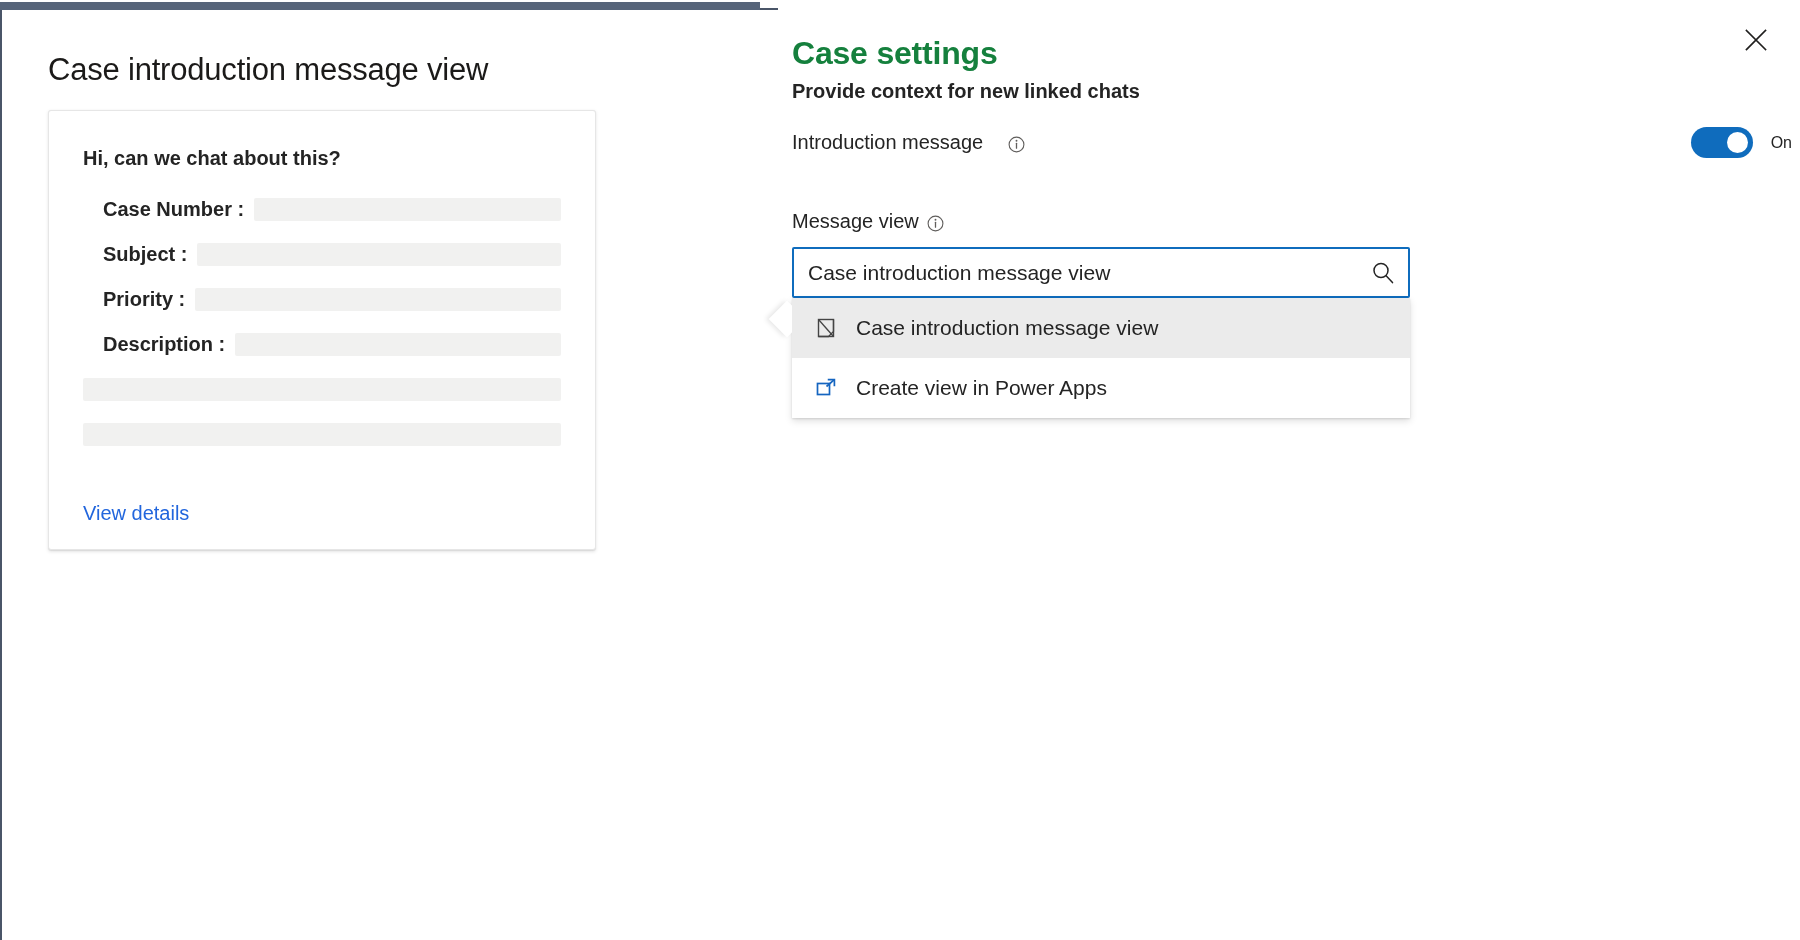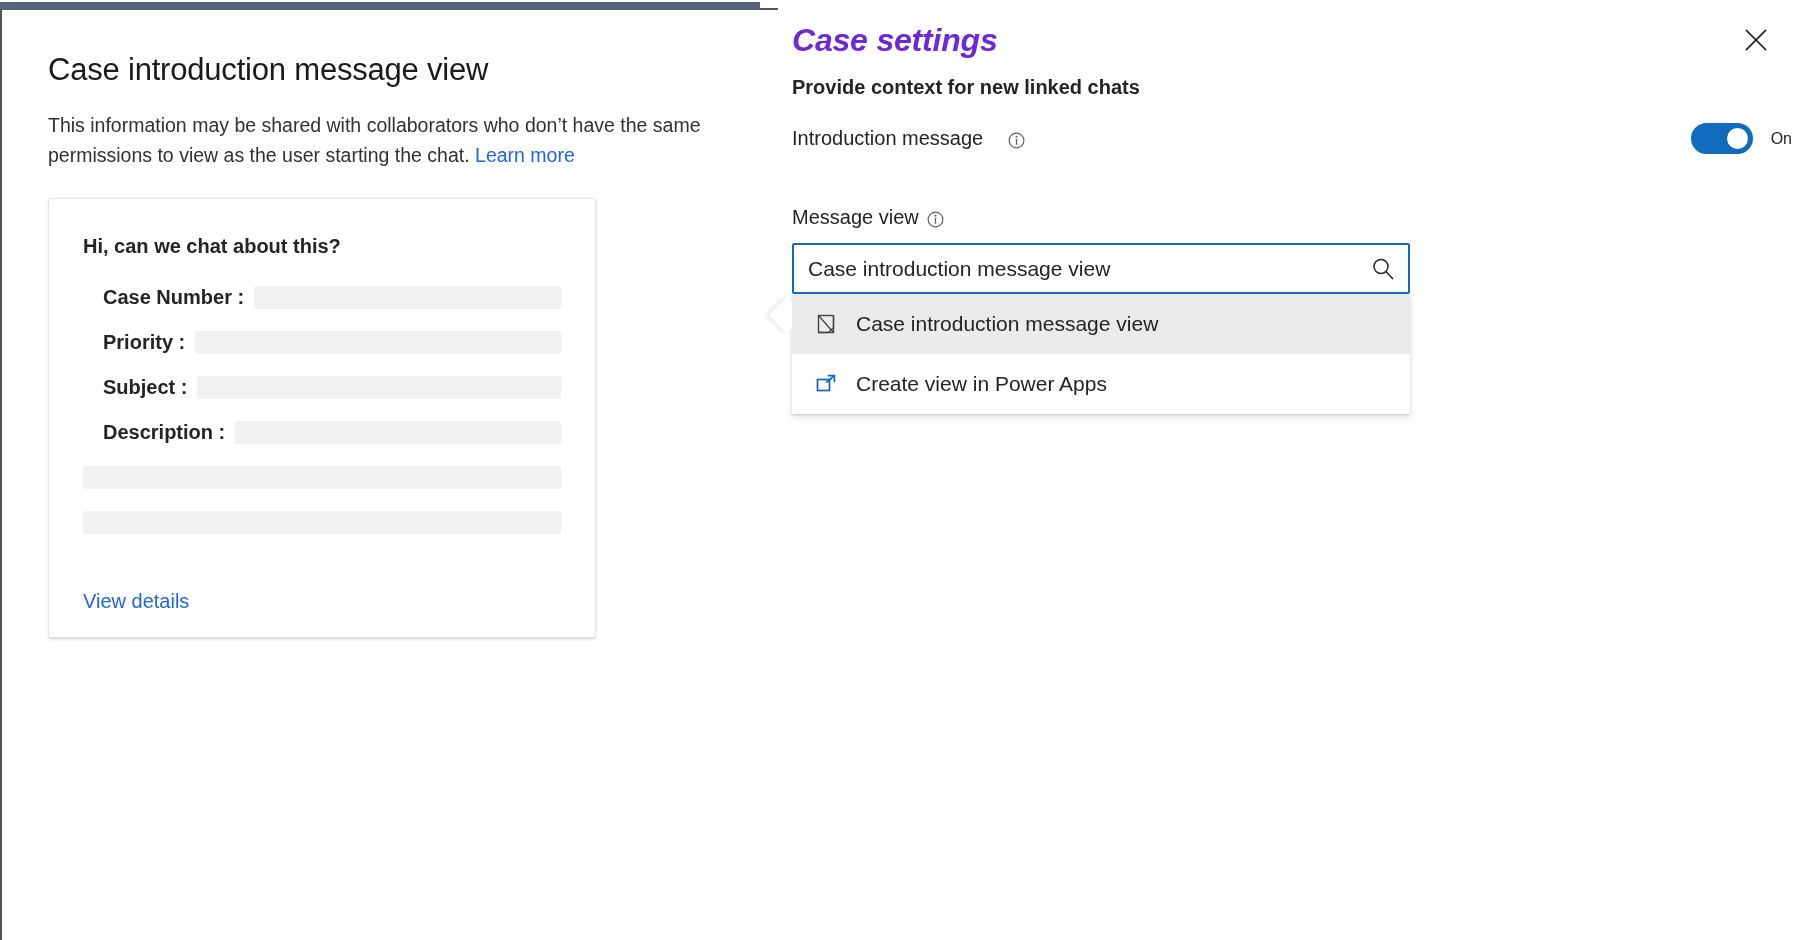--- a/index.html
+++ b/index.html
@@ -133,35 +133,34 @@
   }
   .rp-inner {
     position: absolute;
     left: 14px;
     top: 22px;
     right: 0;
   }
   .rp-title {
     font-size: 32px;
     font-weight: 600;
-    color: #6d28d9;
-    margin: 0 0 8px 0;
+    color: #15803d;
+    margin: 13px 0 8px 0;
     letter-spacing: -0.2px;
-    font-style: italic;
   }
   .rp-sub {
     font-size: 20px;
     color: #323130;
     margin: 0 0 46px 0;
   }
   .rp-section-head {
     font-size: 20px;
     font-weight: 700;
     color: #242424;
-    margin: 17px 0 24px 0;
+    margin: 8px 0 24px 0;
   }
   .rp-toggle-row {
     display: flex;
     align-items: center;
     width: 1000px;
     margin-bottom: 52px;
   }
   .rp-field-label {
     font-size: 20px;
     color: #242424;
@@ -310,41 +309,37 @@
 <body>
 
 <div id="root">
 
   <div class="left-panel">
     <div class="left-topbar"></div>
 
     <div class="left-inner">
       <h1 class="left-title">Case introduction message view</h1>
 
-      <p class="left-desc">
-        <span>This information may be shared with collaborators who don’t have the same permissions to view as the user starting the chat.</span>
-        <a class="link">Learn more</a>
-      </p>
 
       <div class="preview-card">
         <div class="preview-greeting">Hi, can we chat about this?</div>
 
         <div class="pv-row">
           <span class="pv-label">Case Number :</span>
           <span class="pv-bar"></span>
         </div>
 
 
         <div class="pv-row">
+          <span class="pv-label">Subject :</span>
+          <span class="pv-bar"></span>
+        </div>
+
+        <div class="pv-row">
           <span class="pv-label">Priority :</span>
-          <span class="pv-bar"></span>
-        </div>
-
-        <div class="pv-row">
-          <span class="pv-label">Subject :</span>
           <span class="pv-bar"></span>
         </div>
 
         <div class="pv-row">
           <span class="pv-label">Description :</span>
           <span class="pv-bar"></span>
         </div>
 
         <div class="pv-bar-full"></div>
         <div class="pv-bar-full"></div>

